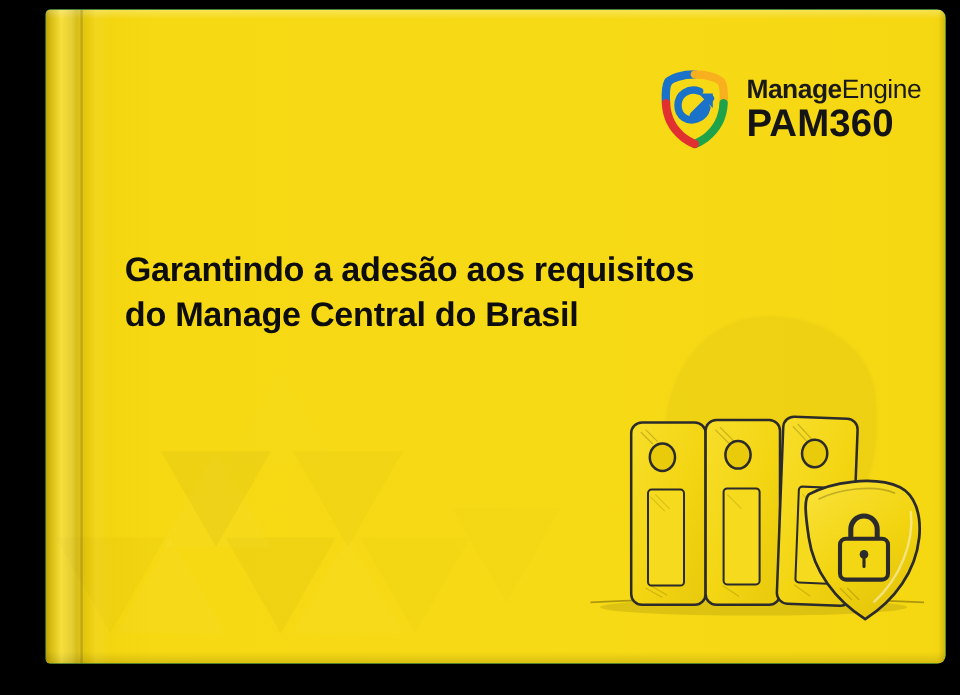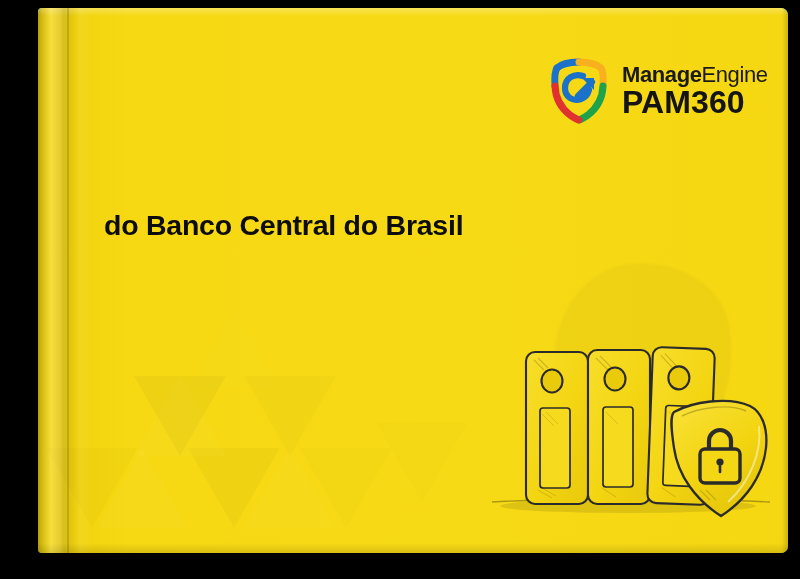--- a/index.html
+++ b/index.html
@@ -250,21 +250,22 @@
           <path d="M34 22 L46 22 L46 34 Z" fill="#1A73C8"></path>
         </svg>
       </span>
       <span class="logo-text">
         <span class="logo-brand"><span class="b">Manage</span><span class="n">Engine</span></span>
         <span class="logo-product">PAM360</span>
       </span>
     </div>
 
     <h1 class="title">
-      <span class="title-line">do Banco Central do Brasil</span>
+      <span class="title-line">Garantindo a adesão aos requisitos</span>
+      <span class="title-line">do Manage Central do Brasil</span>
     </h1>
 
     <div class="cover-top-shade"></div>
     <div class="cover-bottom-shade"></div>
     <div class="cover-right-edge"></div>
     <div class="spine"></div>
     <div class="spine-crease"></div>
   </div>
 
 </div>

